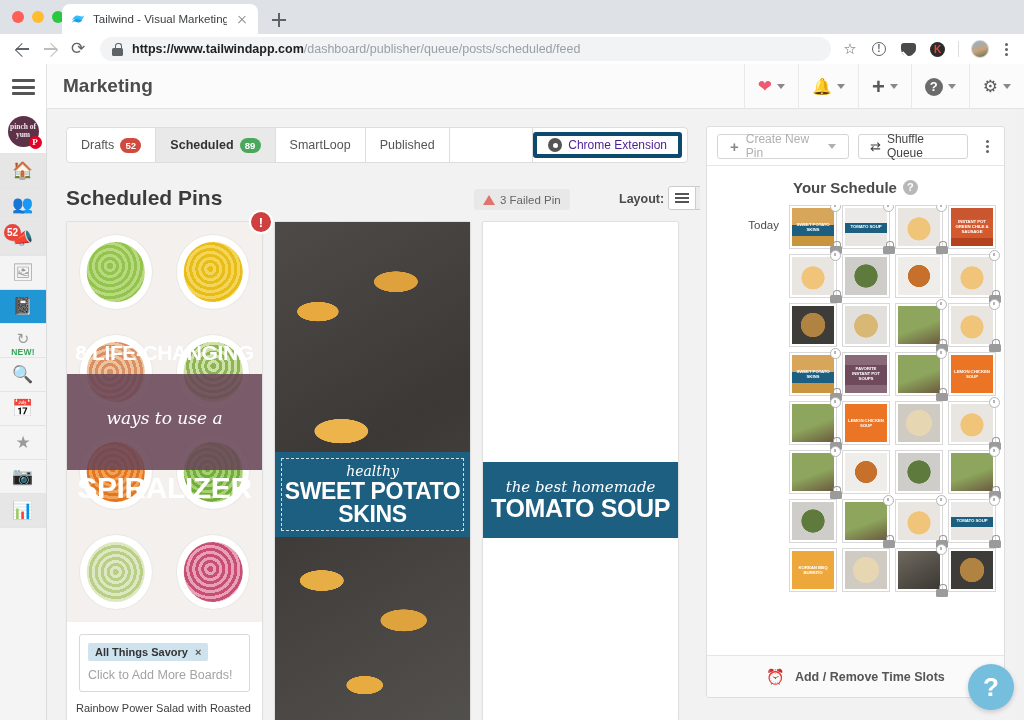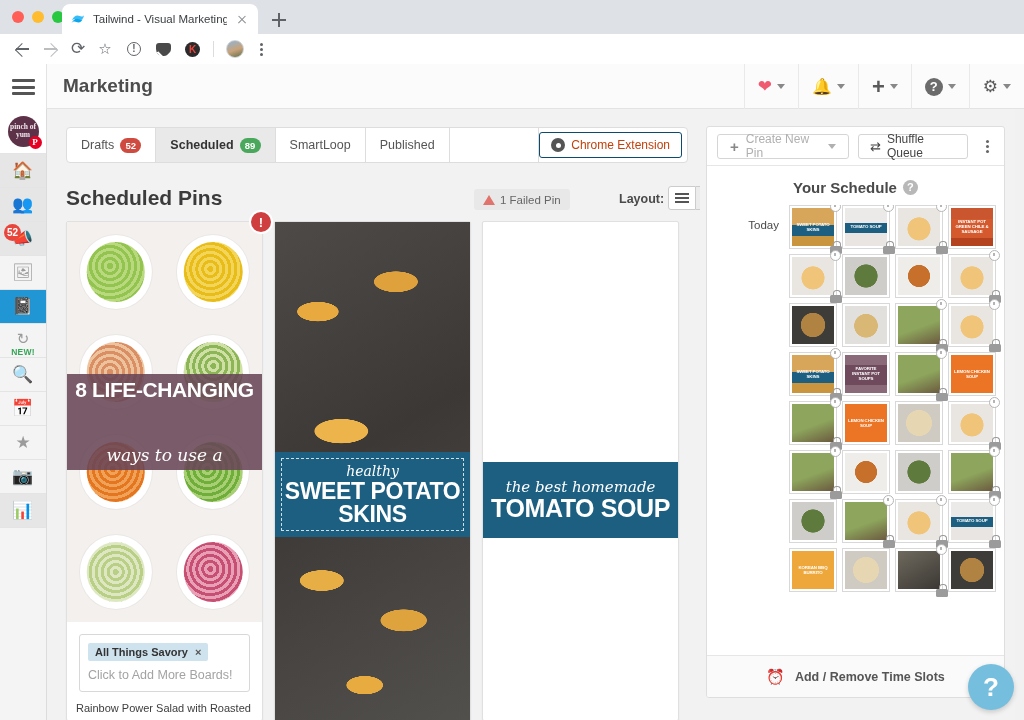--- a/index.html
+++ b/index.html
@@ -214,22 +214,22 @@
   .qtab.active { background: #e9e9e9; font-weight: 700; color: #333; }
   .pill {
     min-width: 21px; height: 15px; border-radius: 8px; color: #fff;
     font-size: 9.5px; font-weight: 700; text-align: center; line-height: 15px; padding: 0 4px;
   }
   .pill-red { background: #cf4a3f; }
   .pill-green { background: #4aa85c; }
   .tabs-spacer { flex: 1; border-right: 1px solid #ddd; }
   .chrome-ext-btn {
     display: flex; align-items: center; gap: 6px; margin: 4px 5px 4px 0; padding: 0 11px;
-    background: #fff; border: 1px solid #0c4a6e; border-radius: 3px;
-    font-size: 12px; color: #c2410c; cursor: pointer;
+    background: #fff; border: 4px solid #0c4a6e; border-radius: 3px;
+    font-size: 12px; color: #4c1d95; cursor: pointer;
   }
   .chrome-ext-glyph {
     width: 14px; height: 14px; border-radius: 50%; background: #555; position: relative;
   }
   .chrome-ext-glyph:after {
     content: ""; position: absolute; left: 4.5px; top: 4.5px; width: 5px; height: 5px;
     background: #fff; border-radius: 50%;
   }
 
   .section-title {
@@ -486,20 +486,24 @@
       <span class="tab-title">Tailwind - Visual Marketing Sui</span>
       <span class="tab-close"></span>
     </div>
     <div class="newtab"></div>
   </div>
 
   <div class="chrome-toolbar">
     <div class="nav-btn arrow-l"></div>
     <div class="nav-btn arrow-r"></div>
     <div class="nav-btn reload">⟳</div>
+    <div class="omnibox">
+      <span class="lock"></span>
+      <span class="url"><b>https://www.tailwindapp.com</b><span>/dashboard/publisher/queue/posts/scheduled/feed</span></span>
+    </div>
     <div class="omni-icons">
       <div class="oi">
           <span class="star">☆</span>
         </div>
       <div class="oi">
           <span class="circ-i">!</span>
         </div>
       <div class="oi">
           <span class="pocket"></span>
         </div>
@@ -616,21 +620,21 @@
       <div class="tabs-spacer"></div>
       <div class="chrome-ext-btn">
         <span class="chrome-ext-glyph"></span>
         <span>Chrome Extension</span>
       </div>
     </div>
 
     <div class="section-title">Scheduled Pins</div>
     <div class="failed-pin">
       <span class="warn-tri"></span>
-      <span>1 Failed Pin</span>
+      <span>3 Failed Pin</span>
     </div>
     <div class="layout-lbl">Layout:</div>
     <div class="layout-grp">
       <div class="lbtn">
         <span class="ico-list">
             <i></i>
             <i></i>
             <i></i>
           </span>
       </div>
@@ -666,20 +670,21 @@
             <div class="cc">
                 <div class="noodle n-pale"></div>
               </div>
             <div class="cc">
                 <div class="noodle n-pink"></div>
               </div>
           </div>
           <div class="band-purple">
             <span class="t-big" style="font-size:21px;">8 LIFE-CHANGING</span>
             <span class="t-script" style="font-size:17px;margin:2px 12px 1px;">ways to use a</span>
+            <span class="t-big" style="font-size:30px;">SPIRALIZER</span>
           </div>
         </div>
         <div class="board-box" style="top:412px;">
           <span class="board-chip">
             <span>All Things Savory</span>
             <span class="chip-x">×</span>
           </span>
           <div class="board-ph">Click to Add More Boards!</div>
         </div>
         <div class="pin-desc" style="top:478px;">Rainbow Power Salad with Roasted Chickpeas - SO FRESH and SO GOOD! Zucchini, carrots,</div>

